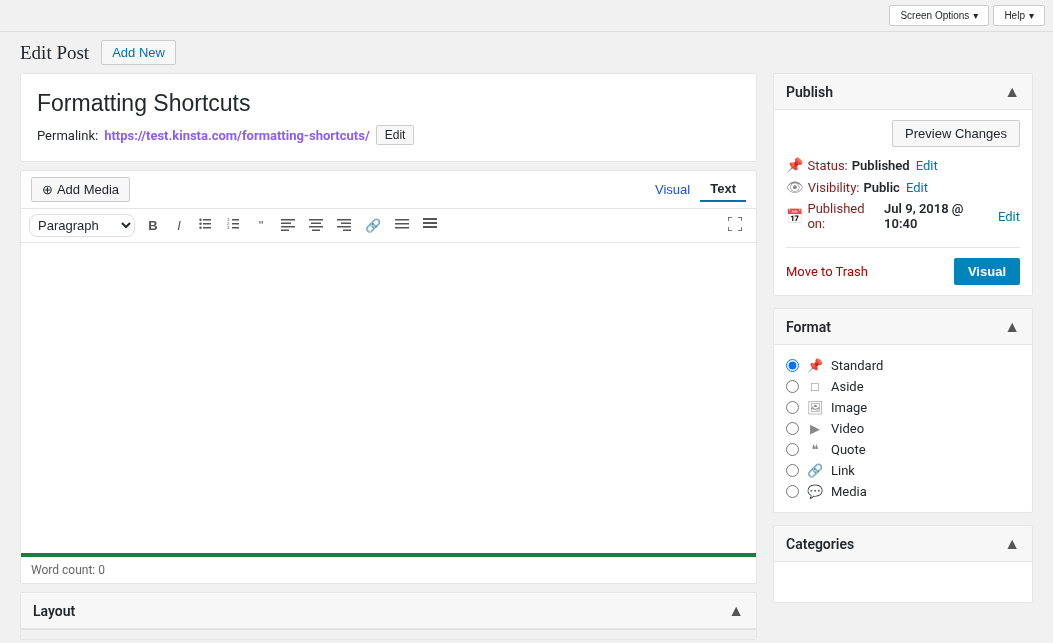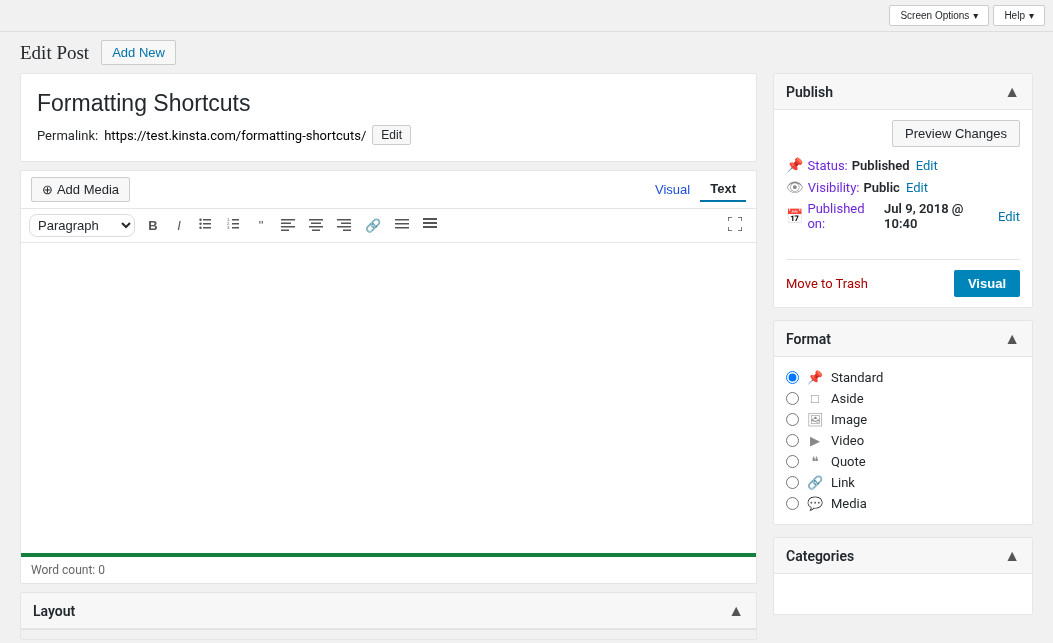--- a/index.html
+++ b/index.html
@@ -89,21 +89,21 @@
       background: transparent;
     }
     .permalink-row {
       display: flex;
       align-items: center;
       gap: 6px;
       margin-top: 8px;
       font-size: 13px;
     }
     .permalink-label { color: #23282d; }
-    .permalink-link { color: #000000; text-decoration: none; }
+    .permalink-link { color: #8b5cf6; text-decoration: none; font-weight: bold; }
     .edit-link-btn {
       background: #f7f7f7;
       border: 1px solid #ccc;
       border-radius: 2px;
       padding: 2px 8px;
       cursor: pointer;
       font-size: 12px;
       color: #23282d;
     }
 
@@ -274,33 +274,33 @@
     }
 
     .status-row {
       display: flex;
       align-items: center;
       gap: 4px;
       margin-bottom: 6px;
       font-size: 13px;
     }
     .status-icon { color: #888; font-size: 14px; }
-    .status-label { color: #6d28d9; }
+    .status-label { color: #7f1d1d; }
     .status-value { color: #23282d; font-weight: 600; }
     .edit-inline-link {
       color: #0073aa;
       text-decoration: none;
       margin-left: 2px;
     }
 
     .publish-actions {
       display: flex;
       justify-content: space-between;
       align-items: center;
-      margin-top: 28px;
+      margin-top: 16px;
       padding-top: 10px;
       border-top: 1px solid #e5e5e5;
     }
     .move-trash-link {
       color: #a00;
       text-decoration: none;
       font-size: 13px;
       cursor: pointer;
     }
     .update-btn {

